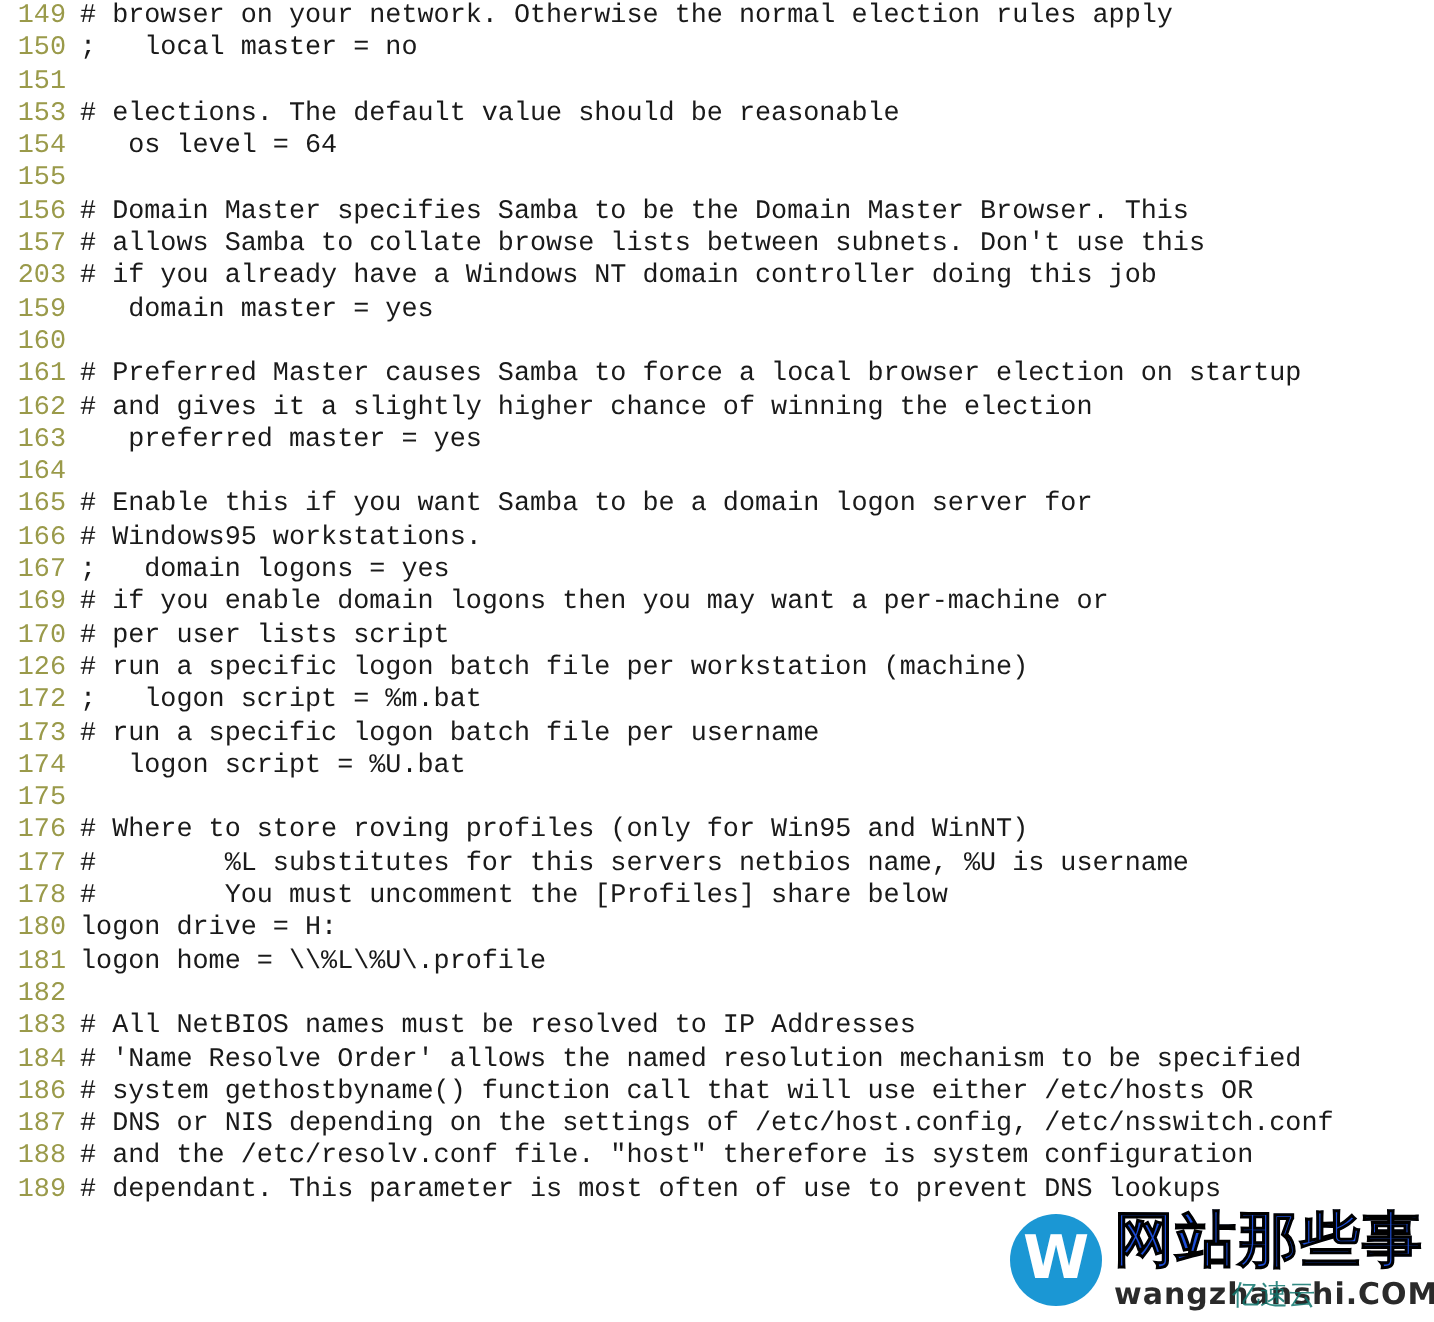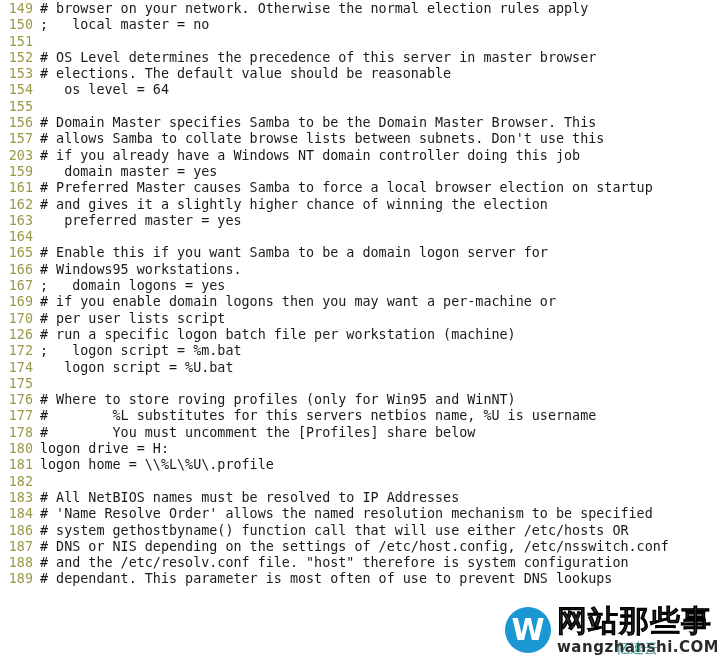--- a/index.html
+++ b/index.html
@@ -15,20 +15,21 @@
     background:#ffffff;
     padding-top:1px;
   }
   .code-line {
     display:flex;
     align-items:center;
     height:16.3px;
     line-height:16.3px;
     white-space:pre;
     font-size:13.4px;
+    font-family:Liberation Mono, monospace;
   }
   .lineno {
     flex:0 0 40px;
     text-align:right;
     color:#9a9a4a;
     padding-right:7px;
     font-size:13.4px;
     letter-spacing:0px;
     user-select:none;
   }
@@ -56,21 +57,21 @@
   }
   #wm-circle span {
     color:#ffffff;
     font-family:"DejaVu Sans","Liberation Sans",sans-serif;
     font-weight:bold;
     font-size:30px;
     line-height:30px;
   }
   #wm-cn {
     position:absolute; left:52px; top:2px;
-    color:#404040;
+    color:#1d4ed8;
     font-family:"DejaVu Sans","Liberation Sans",sans-serif;
     font-weight:bold;
     font-size:30px;
     line-height:32px;
     letter-spacing:1px;
     -webkit-text-stroke:0.5px #000;
   }
   #wm-url {
     position:absolute; left:52px; top:36px;
     color:#2a2a2a;
@@ -94,39 +95,40 @@
   #wm-faint .glyphs { letter-spacing:0px; }
 </style>
 </head>
 <body>
 
 <div id="editor">
   <div id="code-lines">
       <div class="code-line"><span class="lineno">149</span><span class="linetext"># browser on your network. Otherwise the normal election rules apply</span></div>
       <div class="code-line"><span class="lineno">150</span><span class="linetext">;   local master = no</span></div>
       <div class="code-line"><span class="lineno">151</span><span class="linetext"></span></div>
-      <div class="code-line"><span class="lineno">152</span><span class="linetext"># OS Level determines the precedence of this server in master browser</span></div>
       <div class="code-line"><span class="lineno">153</span><span class="linetext"># elections. The default value should be reasonable</span></div>
       <div class="code-line"><span class="lineno">154</span><span class="linetext">   os level = 64</span></div>
       <div class="code-line"><span class="lineno">155</span><span class="linetext"></span></div>
       <div class="code-line"><span class="lineno">156</span><span class="linetext"># Domain Master specifies Samba to be the Domain Master Browser. This</span></div>
       <div class="code-line"><span class="lineno">157</span><span class="linetext"># allows Samba to collate browse lists between subnets. Don't use this</span></div>
       <div class="code-line"><span class="lineno">203</span><span class="linetext"># if you already have a Windows NT domain controller doing this job</span></div>
       <div class="code-line"><span class="lineno">159</span><span class="linetext">   domain master = yes</span></div>
+      <div class="code-line"><span class="lineno">160</span><span class="linetext"></span></div>
       <div class="code-line"><span class="lineno">161</span><span class="linetext"># Preferred Master causes Samba to force a local browser election on startup</span></div>
       <div class="code-line"><span class="lineno">162</span><span class="linetext"># and gives it a slightly higher chance of winning the election</span></div>
       <div class="code-line"><span class="lineno">163</span><span class="linetext">   preferred master = yes</span></div>
       <div class="code-line"><span class="lineno">164</span><span class="linetext"></span></div>
       <div class="code-line"><span class="lineno">165</span><span class="linetext"># Enable this if you want Samba to be a domain logon server for</span></div>
       <div class="code-line"><span class="lineno">166</span><span class="linetext"># Windows95 workstations.</span></div>
       <div class="code-line"><span class="lineno">167</span><span class="linetext">;   domain logons = yes</span></div>
       <div class="code-line"><span class="lineno">169</span><span class="linetext"># if you enable domain logons then you may want a per-machine or</span></div>
       <div class="code-line"><span class="lineno">170</span><span class="linetext"># per user lists script</span></div>
       <div class="code-line"><span class="lineno">126</span><span class="linetext"># run a specific logon batch file per workstation (machine)</span></div>
       <div class="code-line"><span class="lineno">172</span><span class="linetext">;   logon script = %m.bat</span></div>
+      <div class="code-line"><span class="lineno">173</span><span class="linetext"># run a specific logon batch file per username</span></div>
       <div class="code-line"><span class="lineno">174</span><span class="linetext">   logon script = %U.bat</span></div>
       <div class="code-line"><span class="lineno">175</span><span class="linetext"></span></div>
       <div class="code-line"><span class="lineno">176</span><span class="linetext"># Where to store roving profiles (only for Win95 and WinNT)</span></div>
       <div class="code-line"><span class="lineno">177</span><span class="linetext">#        %L substitutes for this servers netbios name, %U is username</span></div>
       <div class="code-line"><span class="lineno">178</span><span class="linetext">#        You must uncomment the [Profiles] share below</span></div>
       <div class="code-line"><span class="lineno">180</span><span class="linetext">logon drive = H:</span></div>
       <div class="code-line"><span class="lineno">181</span><span class="linetext">logon home = \\%L\%U\.profile</span></div>
       <div class="code-line"><span class="lineno">182</span><span class="linetext"></span></div>
       <div class="code-line"><span class="lineno">183</span><span class="linetext"># All NetBIOS names must be resolved to IP Addresses</span></div>
       <div class="code-line"><span class="lineno">184</span><span class="linetext"># 'Name Resolve Order' allows the named resolution mechanism to be specified</span></div>

